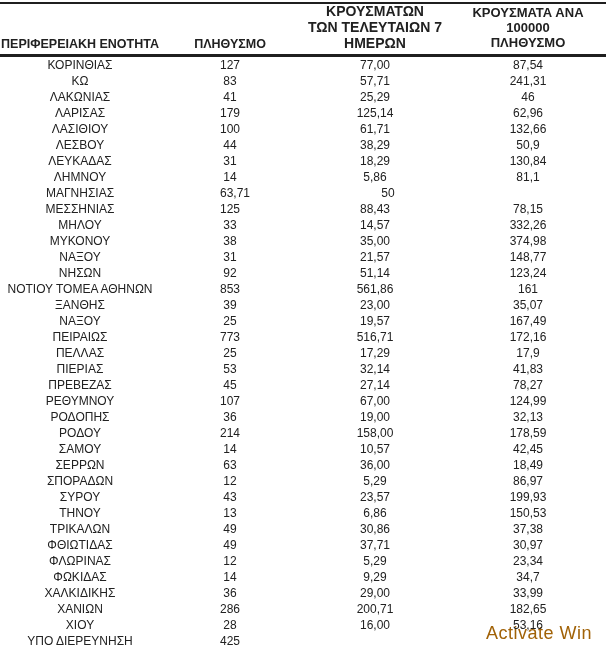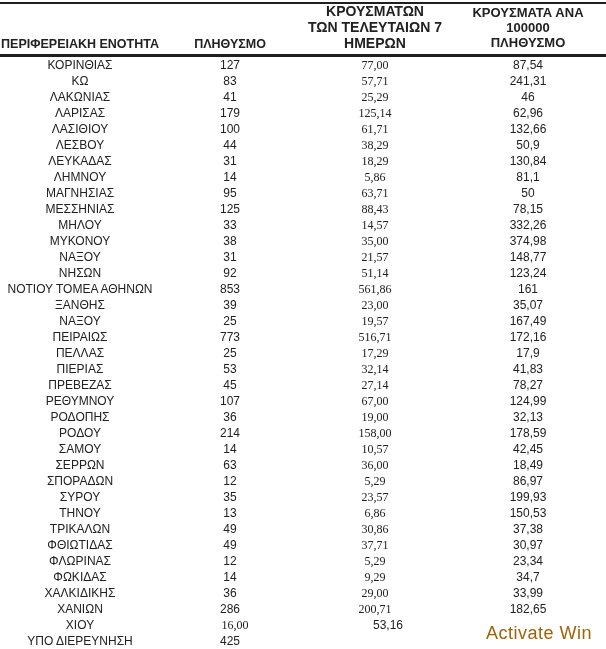--- a/index.html
+++ b/index.html
@@ -45,21 +45,21 @@
     position: absolute; top: 57px; left: 0; width: 606px;
   }
   .row {
     display: flex; height: 16px; line-height: 16px;
     font-size: 12px;
     align-items: flex-end;
   }
   .cell { text-align: center; white-space: nowrap; overflow: visible; }
   .c1 { width: 160px; }
   .c2 { width: 140px; }
-  .c3 { width: 150px; font-family: Liberation Serif, serif; }
+  .c3 { width: 150px; }
   .c4 { width: 156px; margin-top: 36px; }
 
   .watermark {
     position: absolute;
     left: 486px; top: 623px;
     font-size: 18px;
     letter-spacing: 0.5px;
     color: #a16207;
     white-space: nowrap;
     pointer-events: none;
@@ -137,21 +137,20 @@
         <div class="cell c4">130,84</div>
       </div>
       <div class="row">
         <div class="cell c1">ΛΗΜΝΟΥ</div>
         <div class="cell c2">14</div>
         <div class="cell c3">5,86</div>
         <div class="cell c4">81,1</div>
       </div>
       <div class="row">
         <div class="cell c1">ΜΑΓΝΗΣΙΑΣ</div>
-        <div class="cell c2">95</div>
         <div class="cell c3">63,71</div>
         <div class="cell c4">50</div>
       </div>
       <div class="row">
         <div class="cell c1">ΜΕΣΣΗΝΙΑΣ</div>
         <div class="cell c2">125</div>
         <div class="cell c3">88,43</div>
         <div class="cell c4">78,15</div>
       </div>
       <div class="row">
@@ -251,21 +250,21 @@
         <div class="cell c4">18,49</div>
       </div>
       <div class="row">
         <div class="cell c1">ΣΠΟΡΑΔΩΝ</div>
         <div class="cell c2">12</div>
         <div class="cell c3">5,29</div>
         <div class="cell c4">86,97</div>
       </div>
       <div class="row">
         <div class="cell c1">ΣΥΡΟΥ</div>
-        <div class="cell c2">35</div>
+        <div class="cell c2">43</div>
         <div class="cell c3">23,57</div>
         <div class="cell c4">199,93</div>
       </div>
       <div class="row">
         <div class="cell c1">ΤΗΝΟΥ</div>
         <div class="cell c2">13</div>
         <div class="cell c3">6,86</div>
         <div class="cell c4">150,53</div>
       </div>
       <div class="row">
@@ -299,20 +298,21 @@
         <div class="cell c4">33,99</div>
       </div>
       <div class="row">
         <div class="cell c1">ΧΑΝΙΩΝ</div>
         <div class="cell c2">286</div>
         <div class="cell c3">200,71</div>
         <div class="cell c4">182,65</div>
       </div>
       <div class="row">
         <div class="cell c1">ΧΙΟΥ</div>
+        <div class="cell c2">28</div>
         <div class="cell c3">16,00</div>
         <div class="cell c4">53,16</div>
       </div>
       <div class="row">
         <div class="cell c1">ΥΠΟ ΔΙΕΡΕΥΝΗΣΗ</div>
         <div class="cell c2">425</div>
         <div class="cell c3"></div>
         <div class="cell c4"></div>
       </div>
     </div>

